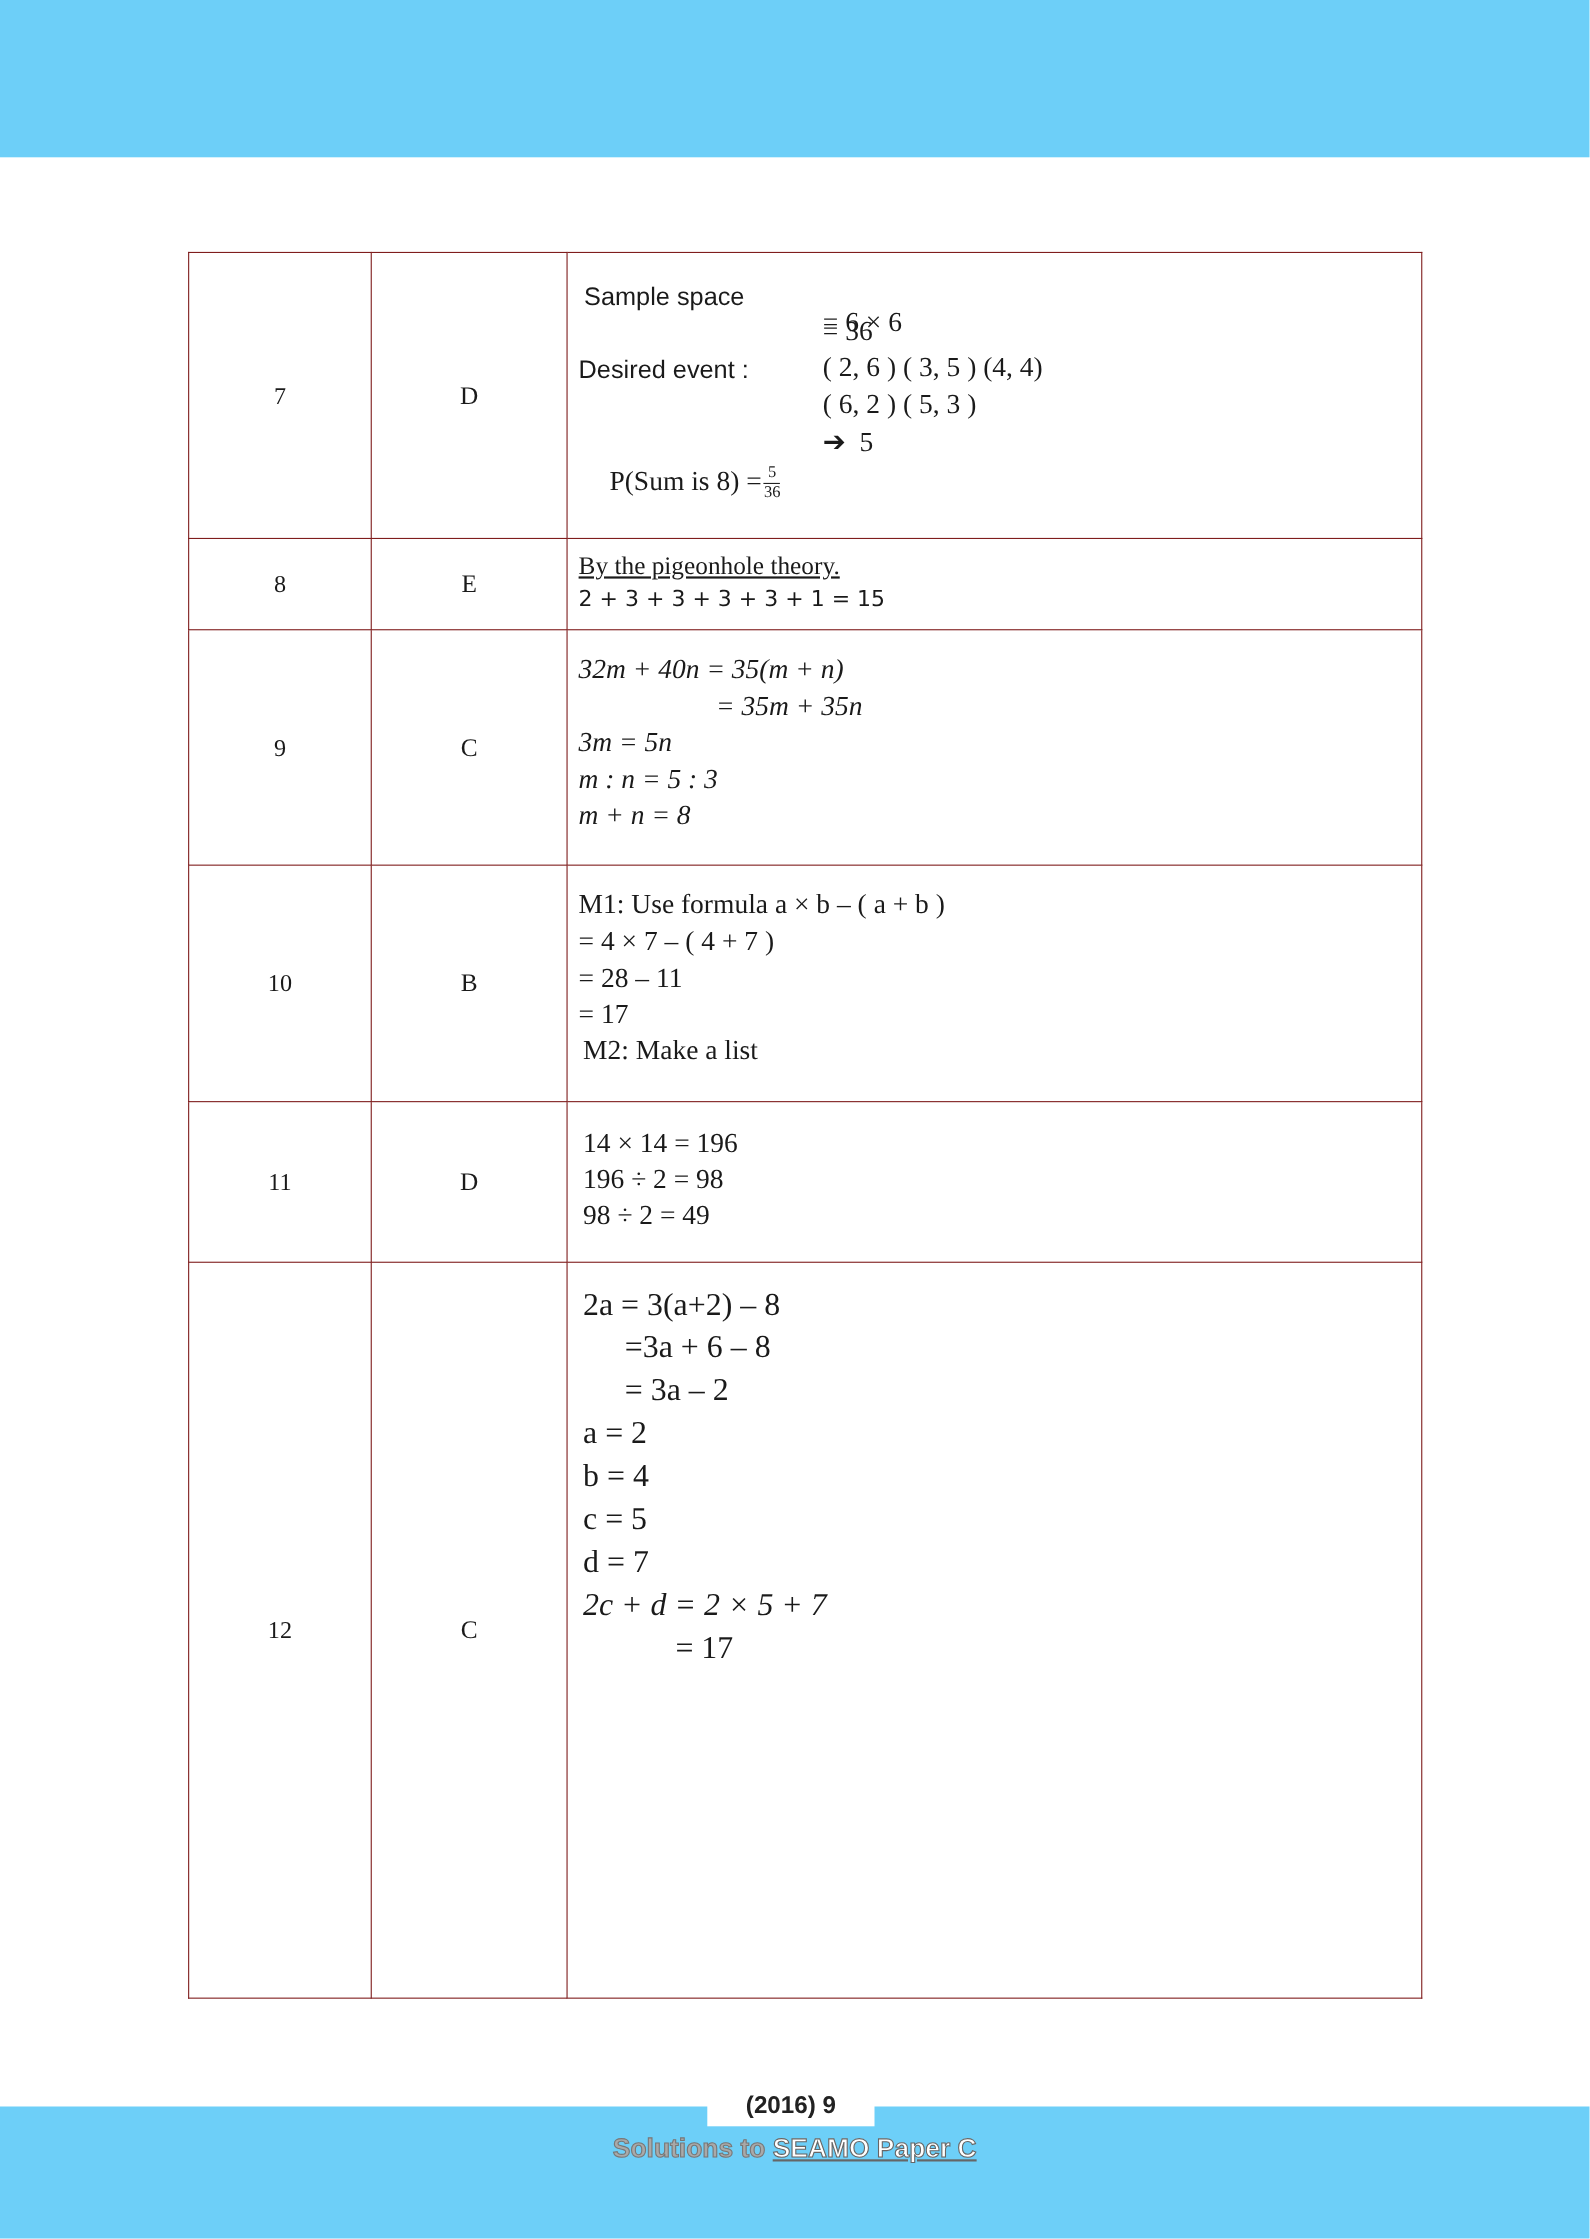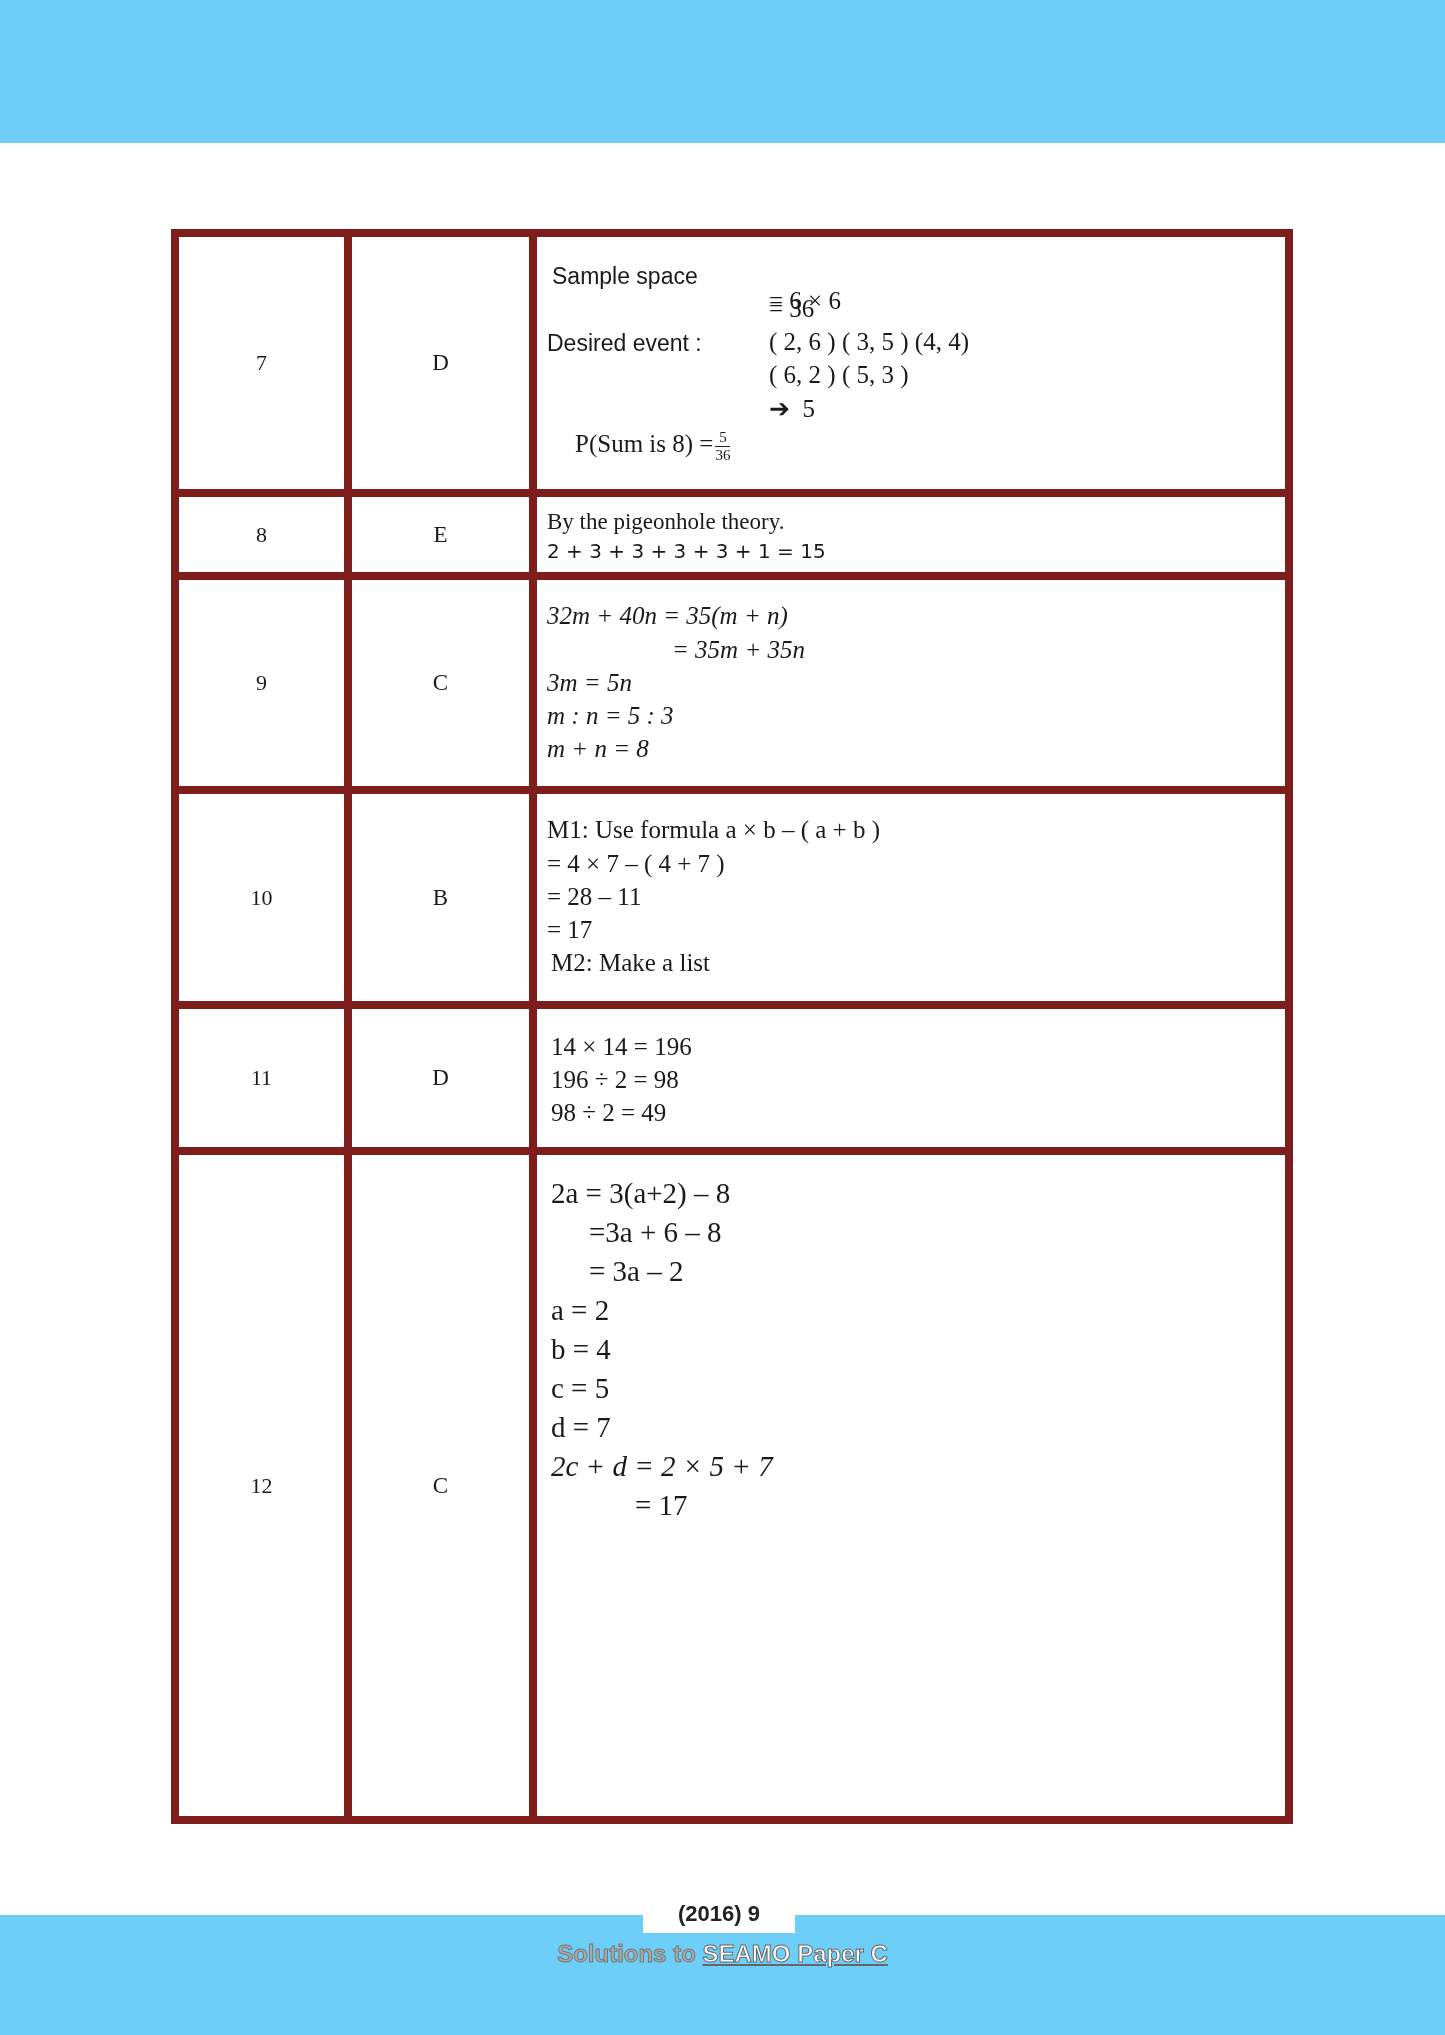--- a/index.html
+++ b/index.html
@@ -6,21 +6,21 @@
   body { width:1445px; height:2035px; position:relative; background:#ffffff; overflow:hidden; font-family:"Liberation Serif", serif; color:#1a1a1a; }
   .header-band { position:absolute; left:0; top:0; width:1445px; height:143px; background:#6dcff8; }
   .footer-band { position:absolute; left:0; top:1915px; width:1445px; height:120px; background:#6dcff8; }
   .page-num-box { position:absolute; left:643px; top:1903px; width:152px; height:30px; background:#ffffff; }
   .page-num { position:absolute; left:643px; top:1901px; width:152px; text-align:center; font-family:"Liberation Sans", sans-serif; font-weight:bold; font-size:22px; color:#222; }
   .footer-title { position:absolute; left:0; top:1940px; width:1445px; text-align:center; font-family:"Liberation Sans", sans-serif; font-weight:bold; font-size:24px; }
   .footer-title .a { color:#a9a9a9; -webkit-text-stroke:1px #777; }
   .footer-title .b { color:#ffffff;text-decoration:underline; -webkit-text-stroke:1px #666; }
 
   table.sol { position:absolute; left:171px; top:229px; width:1122px; border-collapse:collapse; }
-  table.sol td { border:8px solid #7f1d1d; padding:0; vertical-align:middle; }
+  table.sol td { border:1px solid #7f1d1d; padding:0; vertical-align:middle; }
   td.qno { width:165px; text-align:center; font-size:22px; }
   td.ans { width:177px; text-align:center; font-size:23px; }
   td.work { vertical-align:top; position:relative; }
   .line { position:absolute; white-space:nowrap; font-family:"DejaVu Serif", serif; font-size:22px; }
   .sans { font-family:"Liberation Sans", sans-serif; font-size:23px; }
   .math { font-family:"Liberation Serif", serif; font-size:25px; }
   .it { font-style:italic; }
   .big { font-family:"Liberation Serif", serif; font-size:29px; }
   .frac { display:inline-block; vertical-align:middle; text-align:center; font-size:15px; line-height:17px; margin-left:2px; }
   .frac .num { display:block; border-bottom:1px solid #222; padding:0 2px; }
@@ -44,21 +44,21 @@
       <span class="line math" style="left:232px;top:91px;">( 2, 6 ) ( 3, 5 )  (4, 4)</span>
       <span class="line math" style="left:232px;top:124px;">( 6, 2 ) ( 5, 3 )</span>
       <span class="line math" style="left:232px;top:157px;"><span>➔</span>&nbsp;&nbsp;<span>5</span></span>
       <span class="line math" style="left:10px;top:192px;margin-left:28px;"><span>P(Sum is 8) =</span><span class="frac"><span class="num">5</span><span class="den">36</span></span></span>
     </td>
   </tr>
   <tr style="height:83px;">
     <td class="qno">8</td>
     <td class="ans">E</td>
     <td class="work">
-      <span class="line math" style="left:10px;top:12px;font-size:23px;">By the pigeonhole theory.</span>
+      <span class="line math" style="left:10px;top:12px;font-size:23px;text-decoration:underline;">By the pigeonhole theory.</span>
       <span class="line" style="left:10px;top:42px;font-family:'DejaVu Sans',sans-serif;font-size:20px;">2 + 3 + 3 + 3 + 3 + 1 = 15</span>
     </td>
   </tr>
   <tr style="height:214px;">
     <td class="qno">9</td>
     <td class="ans">C</td>
     <td class="work">
       <span class="line math it" style="left:10px;top:22px;">32m + 40n = 35(m + n)</span>
       <span class="line math it" style="left:135px;top:56px;">= 35m + 35n</span>
       <span class="line math it" style="left:10px;top:89px;">3m = 5n</span>

